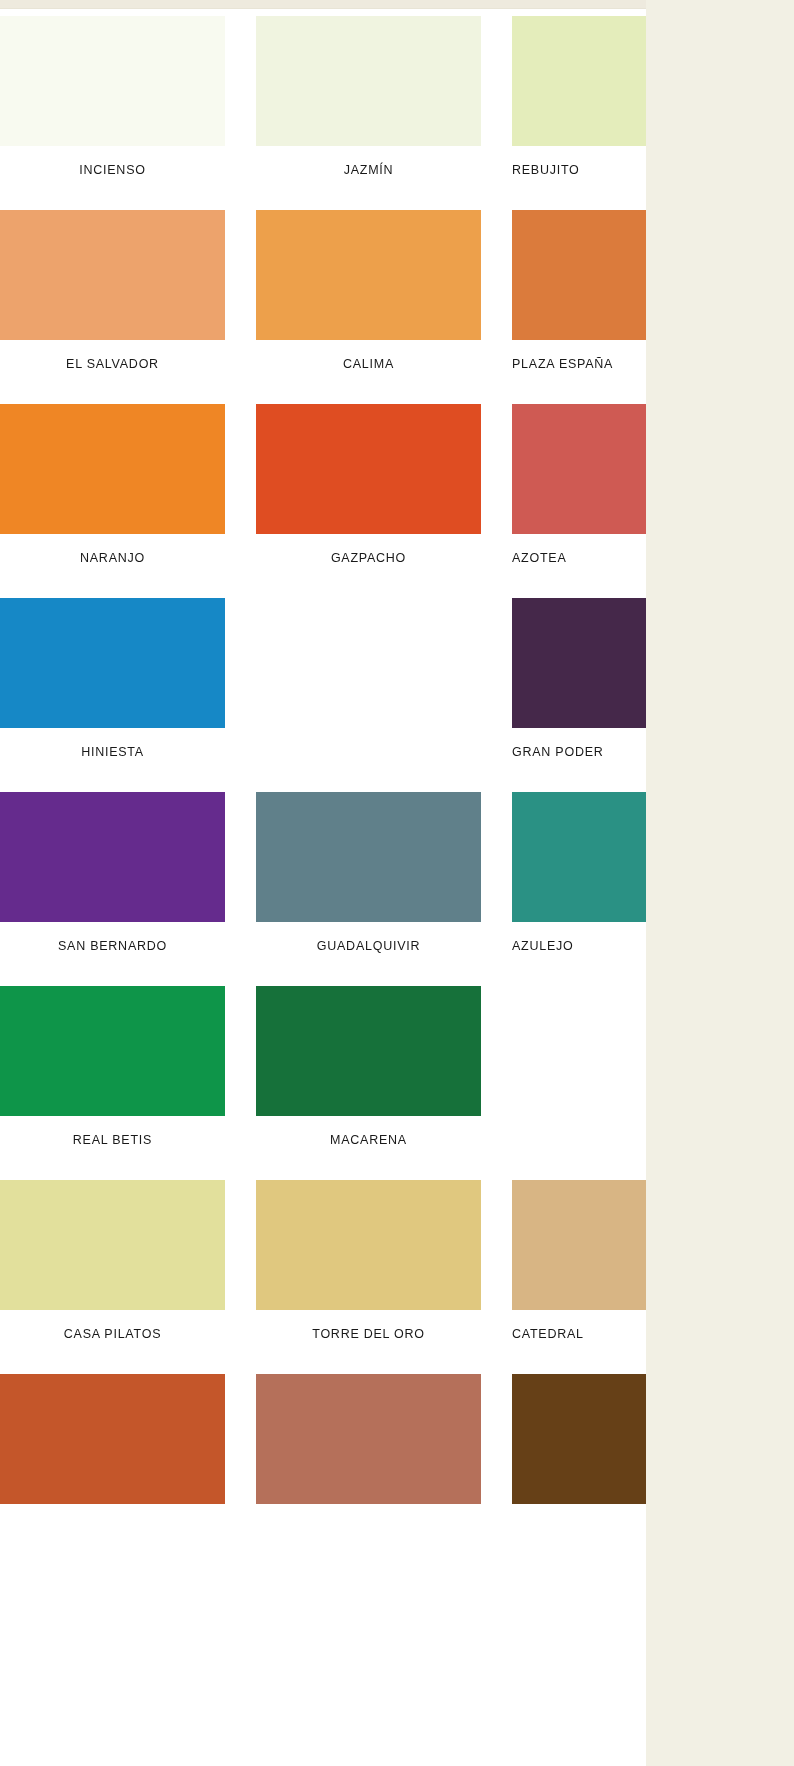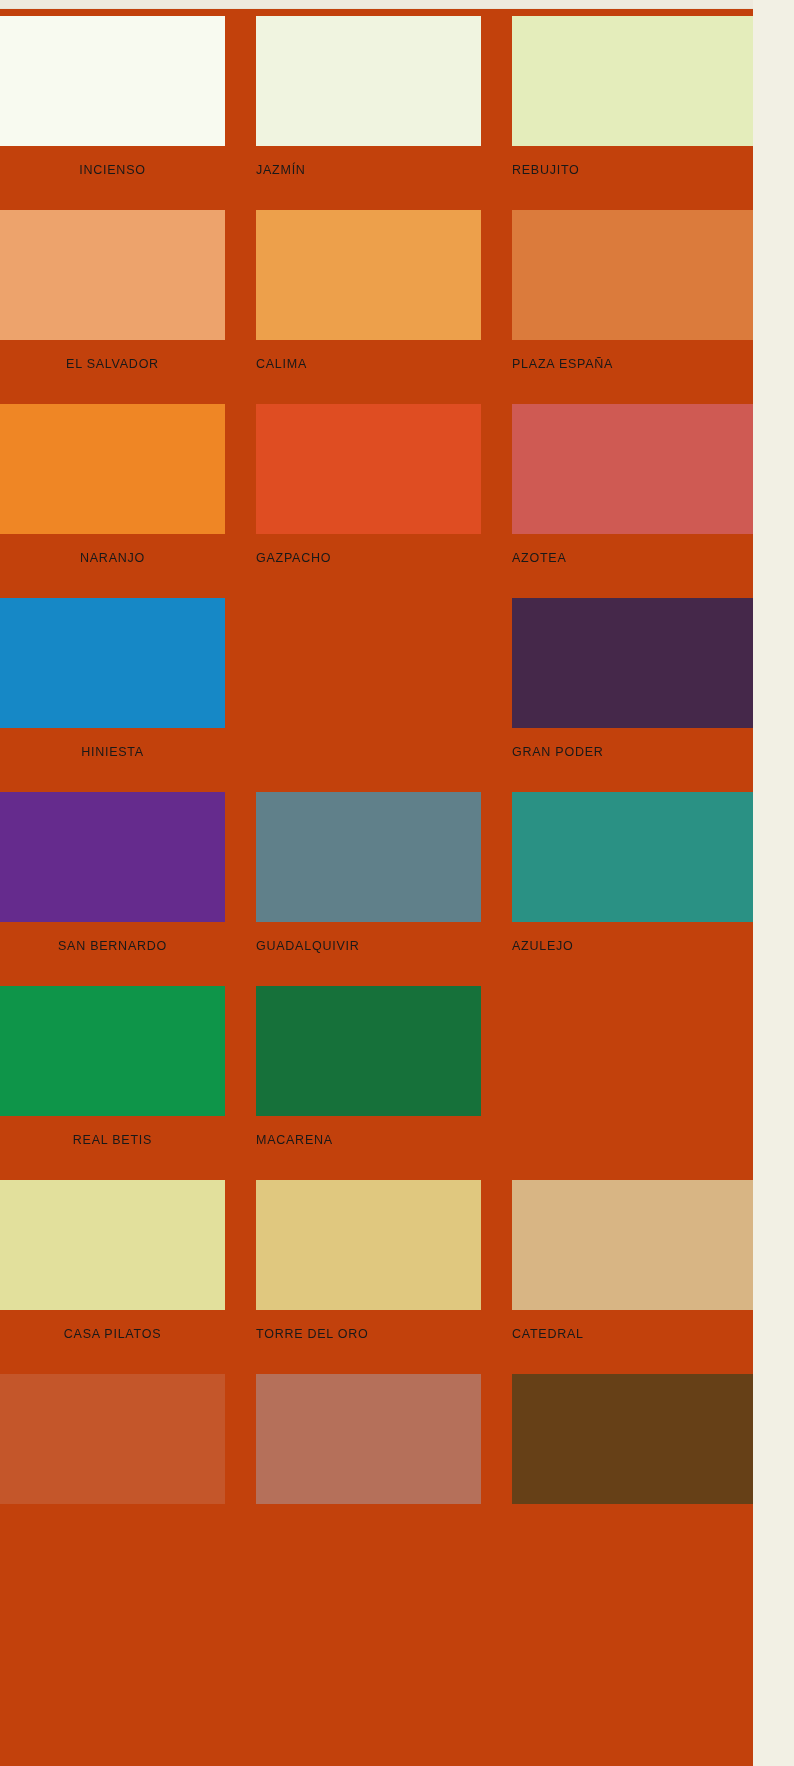--- a/index.html
+++ b/index.html
@@ -11,23 +11,23 @@
     height: 1766px;
     background: #f2f0e4;
     font-family: "Liberation Sans", sans-serif;
     overflow: hidden;
     position: relative;
   }
   #page {
     position: absolute;
     left: 0;
     top: 0;
-    width: 753px;
+    width: 646px;
     height: 1766px;
-    background: #c2410c;
+    background: #ffffff;
     overflow: hidden;
   }
   #topbar {
     position: absolute;
     left: 0;
     top: 0;
     width: 794px;
     height: 8px;
     background: #eeeade;
     border-bottom: 1px solid #e8e4d6;
@@ -50,20 +50,21 @@
   .cell.c0 { left: -113px; }
   .cell.c1 { left: 256px; }
   .cell.c2 { left: 512px; }
   .swatch {
     width: 225px;
     height: 130px;
     box-sizing: border-box;
   }
   .label {
     margin-top: 17px;
+    text-align: center;
     font-size: 12.5px;
     letter-spacing: 0.75px;
     color: #191919;
     text-transform: uppercase;
     white-space: nowrap;
     font-weight: 400;
   }
   
   .cell.c0 .label {
     width: 225px;

